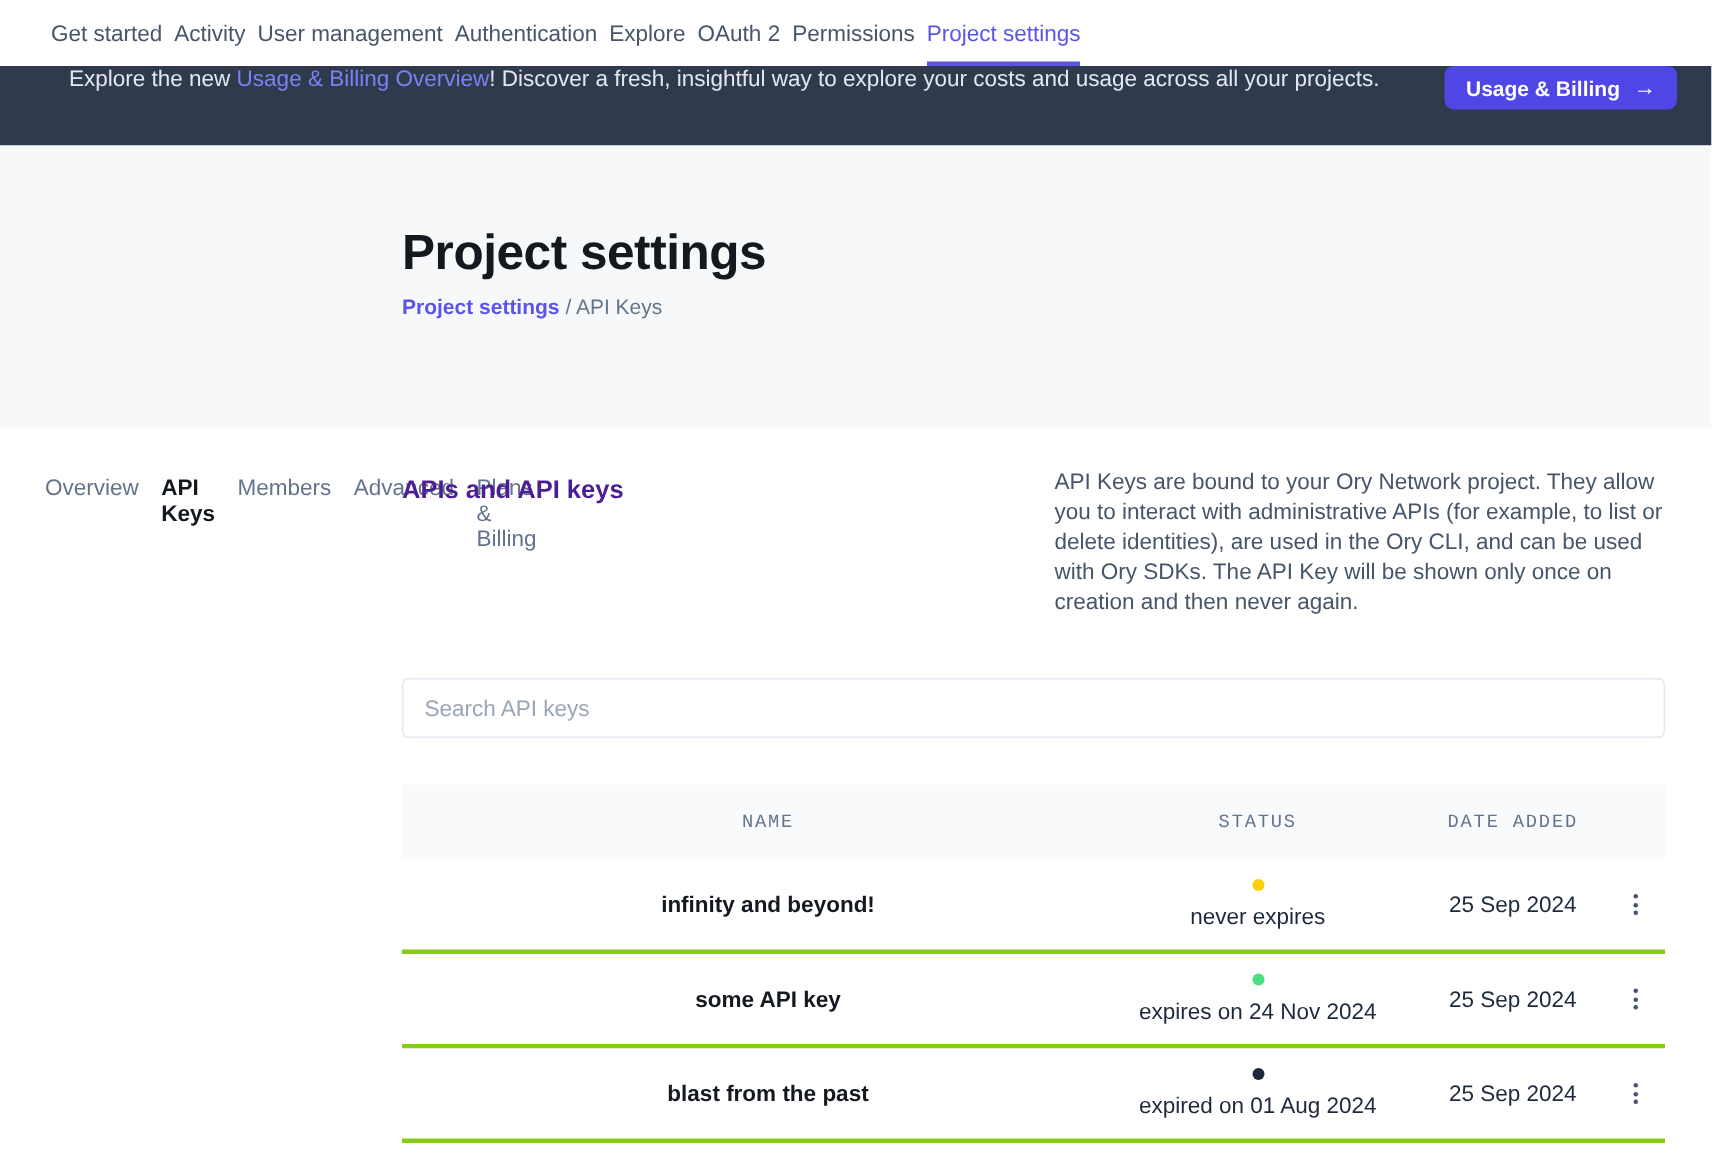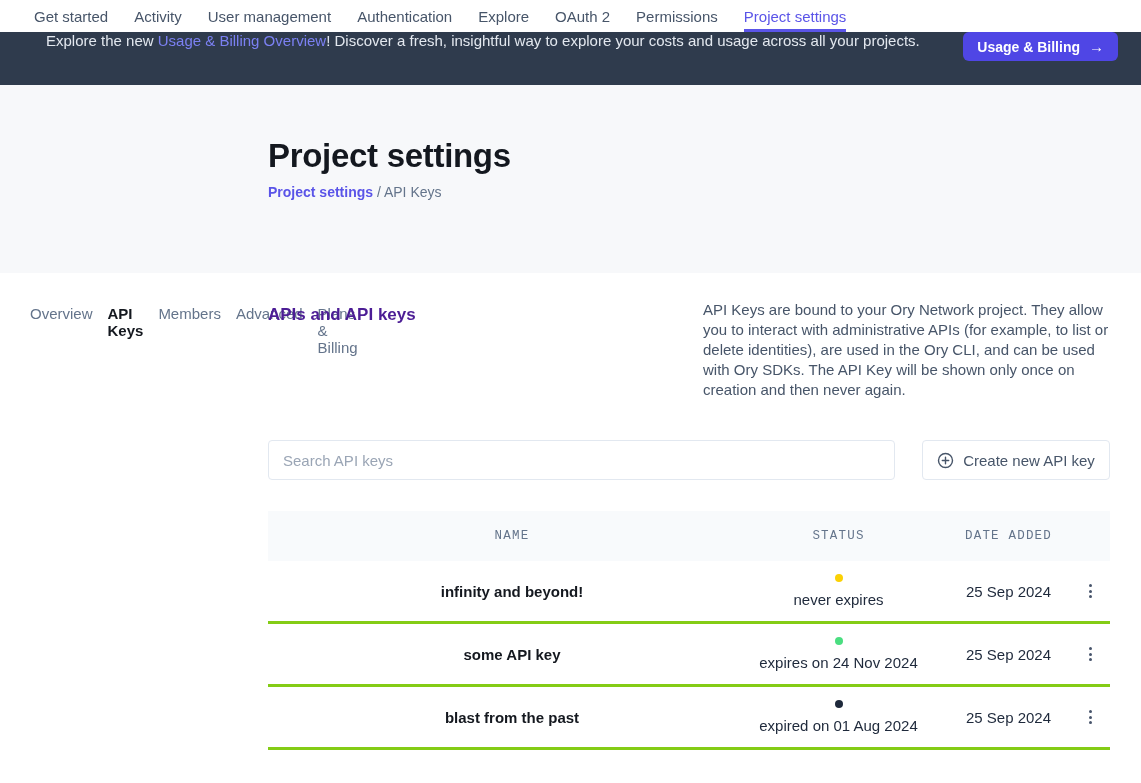--- a/index.html
+++ b/index.html
@@ -6,24 +6,24 @@
   html, body { width: 1141px; height: 783px; }
   body {
     font-family: "Liberation Sans", sans-serif;
     background: #ffffff;
     color: #1e293b;
     overflow: hidden;
   }
 
   
   .topnav {
-    height: 32px;
+    height: 44px;
     display: flex;
     align-items: stretch;
-    gap: 26px;
+    gap: 8px;
     padding: 0 34px;
     background: #ffffff;
   }
   .nav-item {
     display: flex;
     align-items: center;
     font-size: 15px;
     color: #475569;
     text-decoration: none;
     border-bottom: 3px solid transparent;
@@ -251,29 +251,20 @@
 
   <main class="main">
 
     <div class="intro-row">
       <h2 class="section-title">APIs and API keys</h2>
       <p class="section-desc">API Keys are bound to your Ory Network project. They allow you to interact with administrative APIs (for example, to list or delete identities), are used in the Ory CLI, and can be used with Ory SDKs. The API Key will be shown only once on creation and then never again.</p>
     </div>
 
     <div class="toolbar-row">
       <input class="search-input" type="text" placeholder="Search API keys" style="">
-      <button class="create-btn">
-        <span>
-          <svg width="17" height="17" viewBox="0 0 17 17" fill="none">
-            <circle cx="8.5" cy="8.5" r="7" stroke="#475569" stroke-width="1.4"></circle>
-            <path d="M8.5 5.3v6.4M5.3 8.5h6.4" stroke="#475569" stroke-width="1.4" stroke-linecap="round"></path>
-          </svg>
-        </span>
-        <span>Create new API key</span>
-      </button>
     </div>
 
     <div class="table">
       <div class="thead">
         <span>NAME</span>
         <span>STATUS</span>
         <span>DATE ADDED</span>
         <span></span>
       </div>
 

